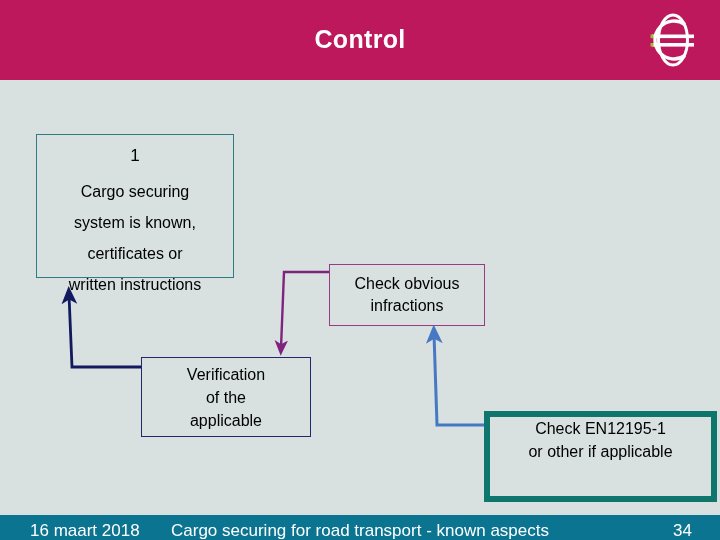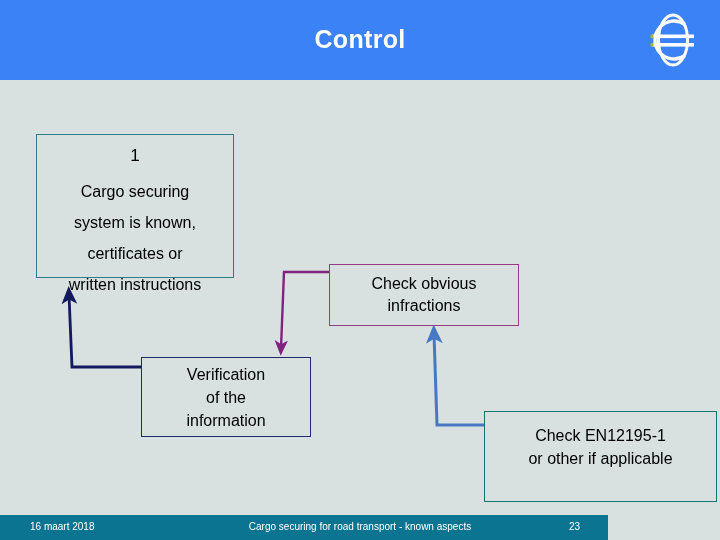--- a/index.html
+++ b/index.html
@@ -23,21 +23,21 @@
     height: 540px;
     background: #d8e0e0;
   }
 
   
   #header-band {
     position: absolute;
     left: 0; top: 0;
     width: 720px;
     height: 80px;
-    background: #3b82f6;
+    background: #be185d;
   }
   #slide-title {
     position: absolute;
     left: 0; top: 24px;
     width: 720px;
     text-align: center;
     color: #ffffff;
     font-size: 25px;
     font-weight: bold;
     letter-spacing: 0.3px;
@@ -79,21 +79,21 @@
     margin-bottom: 7px;
   }
   #box-cargo-system .box-text {
     font-size: 16px;
     line-height: 31px;
   }
 
   #box-check-obvious {
     left: 329px;
     top: 264px;
-    width: 190px;
+    width: 156px;
     height: 62px;
     border: 1px solid #963b86;
     display: flex;
     align-items: center;
     justify-content: center;
   }
   #box-check-obvious .box-text {
     font-size: 16px;
     line-height: 22px;
   }
@@ -111,47 +111,46 @@
   #box-verification .box-text {
     font-size: 16px;
     line-height: 23px;
   }
 
   #box-check-en {
     left: 484px;
     top: 411px;
     width: 233px;
     height: 91px;
-    border: 1px solid #0f766e;
-    padding-top: 12px;
+    border: 6px solid #0f766e;
   }
   #box-check-en .box-text {
     font-size: 16px;
     line-height: 23px;
   }
 
   
   #connectors {
     position: absolute;
     left: 0; top: 0;
     width: 720px;
     height: 540px;
     pointer-events: none;
   }
 
   
   #footer-band {
     position: absolute;
     left: 0;
     top: 515px;
-    width: 608px;
+    width: 720px;
     height: 25px;
     background: #0b7490;
     color: #ffffff;
-    font-size: 10px;
+    font-size: 17px;
   }
   #footer-date {
     position: absolute;
     left: 30px;
     top: 6px;
   }
   #footer-subject {
     position: absolute;
     left: 0;
     top: 6px;
@@ -218,27 +217,27 @@
   </div>
 
   <div class="flow-box" id="box-check-obvious">
     <span class="box-text">Check obvious
 infractions</span>
   </div>
 
   <div class="flow-box" id="box-verification">
     <span class="box-text">Verification
 of the
-information</span>
+applicable</span>
   </div>
 
   <div class="flow-box" id="box-check-en">
     <span class="box-text">Check EN12195-1
 or other if applicable</span>
   </div>
 
   <div id="footer-band">
     <span id="footer-date">16 maart 2018</span>
     <span id="footer-subject">Cargo securing for road transport - known aspects</span>
-    <span id="footer-page">23</span>
+    <span id="footer-page">34</span>
   </div>
 
 </div>
 
 </body></html>

